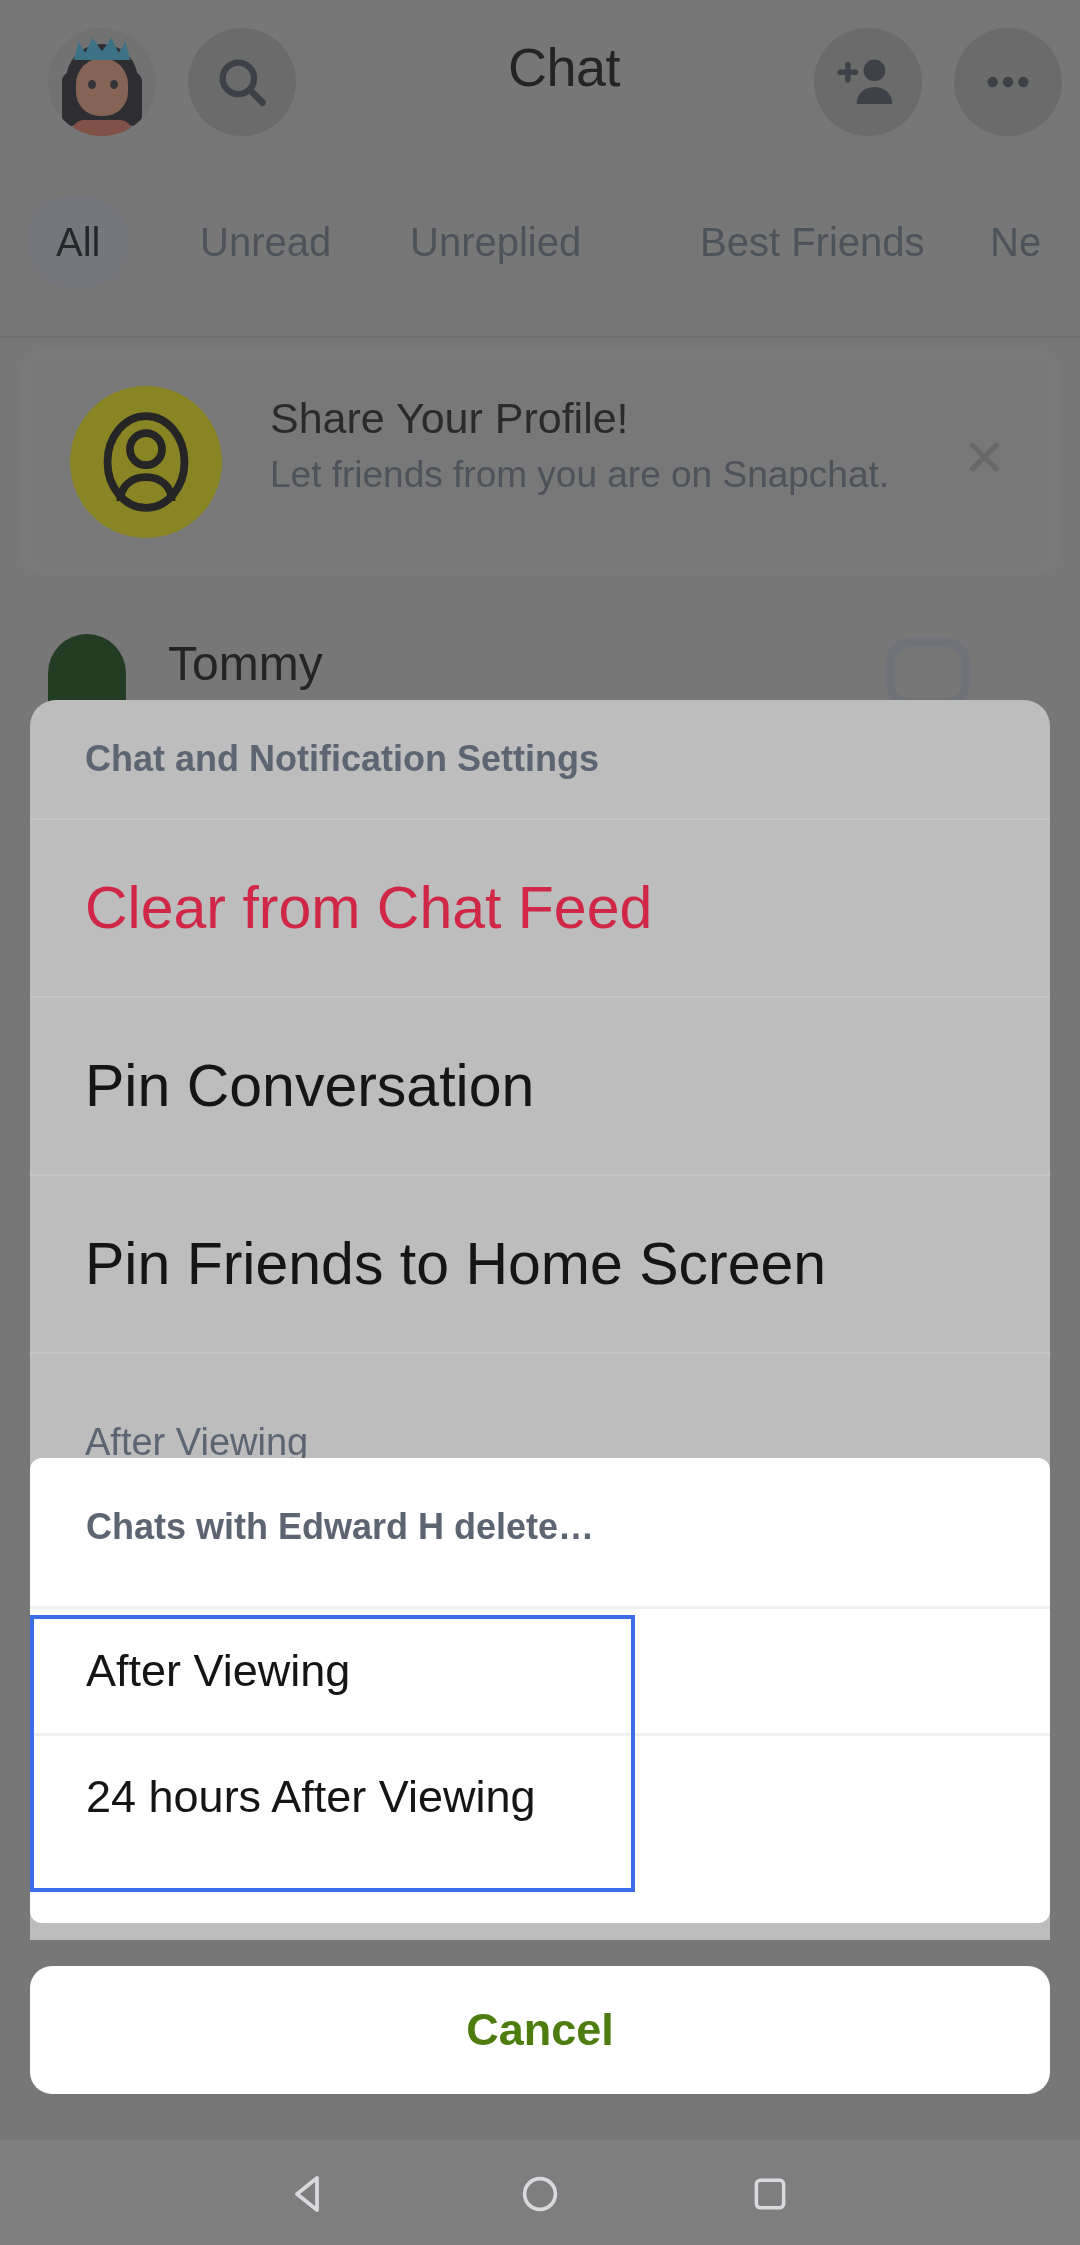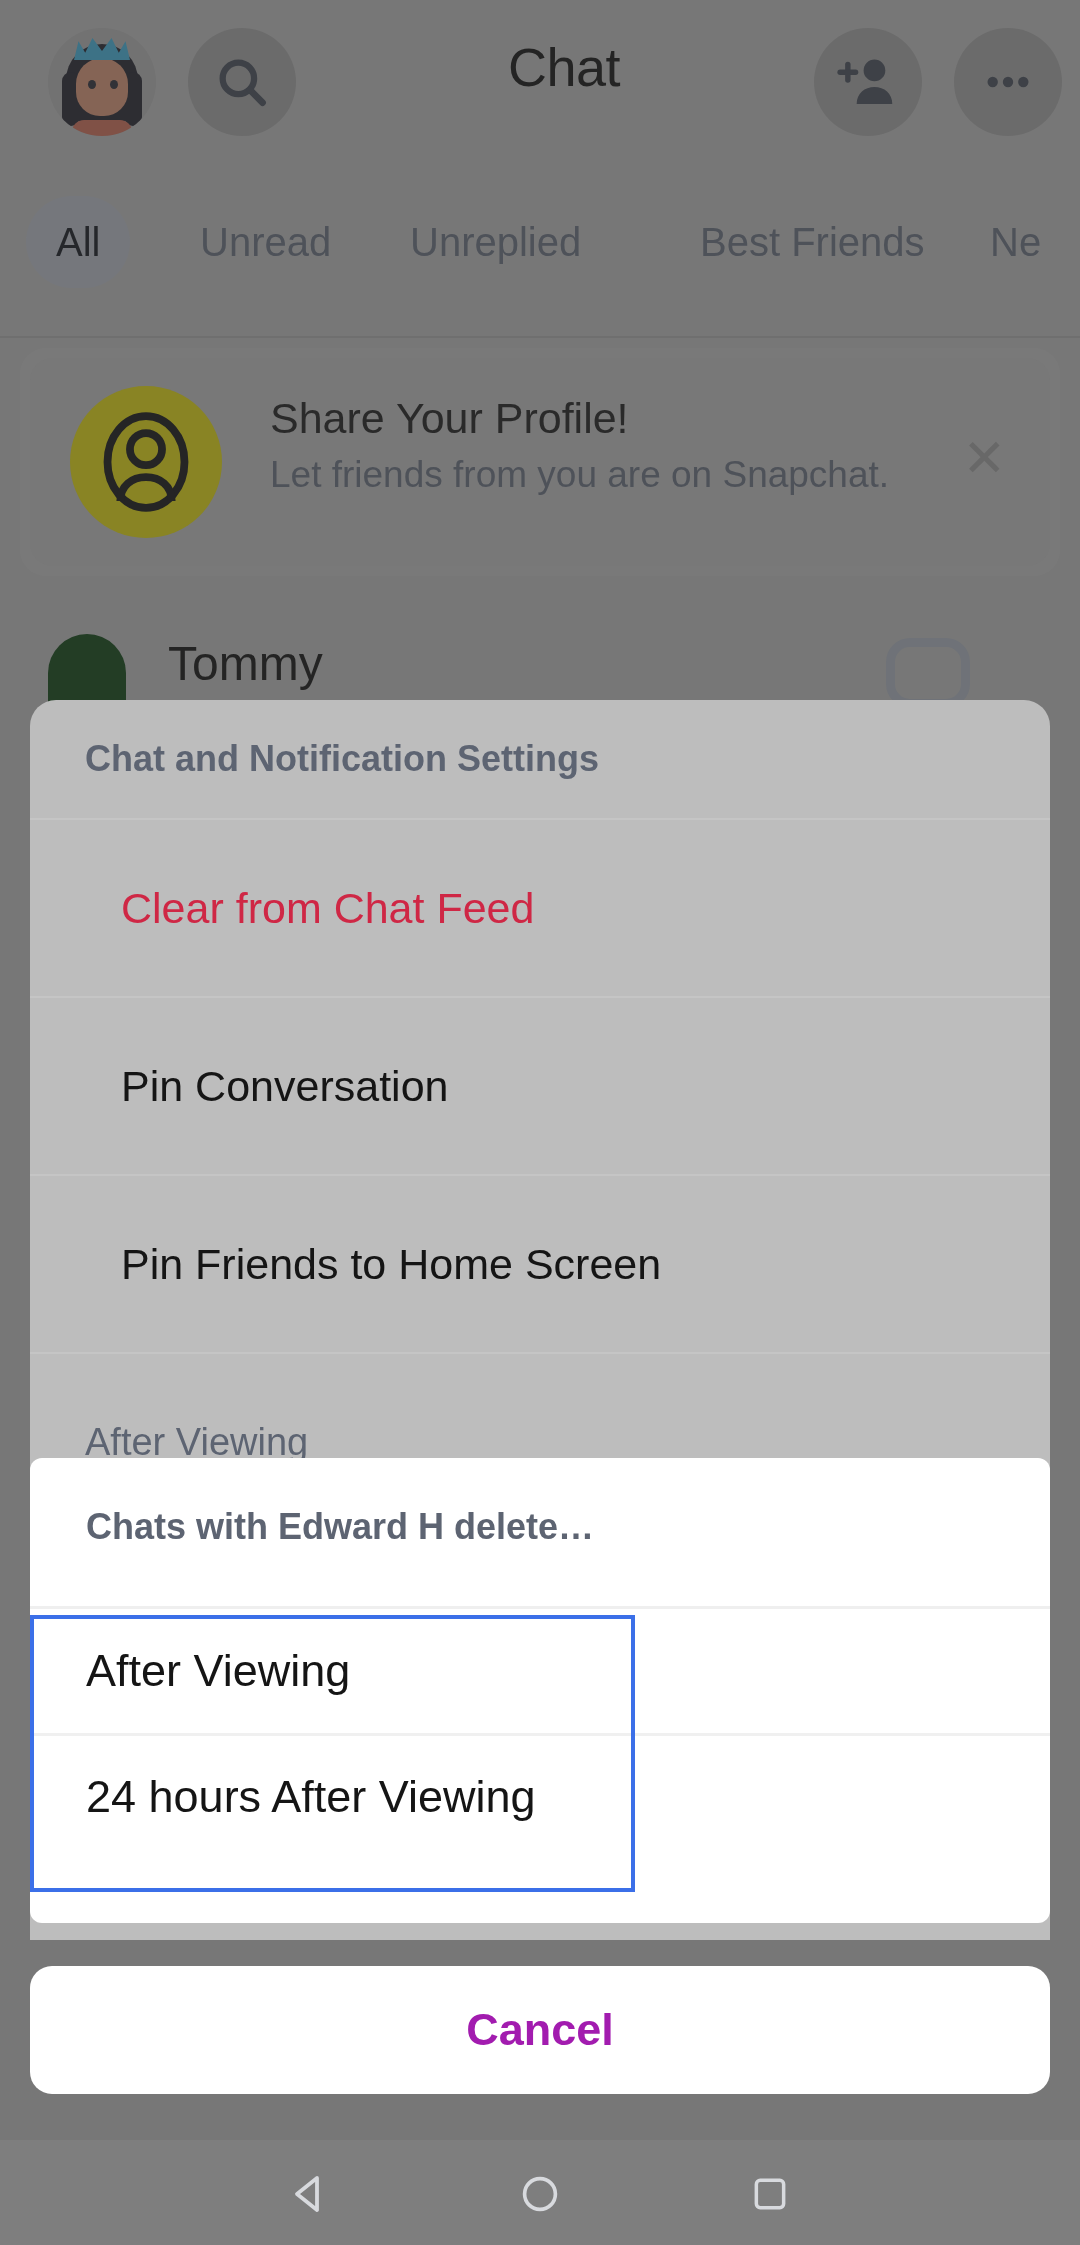--- a/index.html
+++ b/index.html
@@ -110,21 +110,21 @@
     overflow:hidden;
   }
   #sheet-header{
     height:118px; display:flex; align-items:center; padding-left:55px;
   }
   #sheet-header-label{ font-size:36px; font-weight:bold; color:#5d6472; }
   .sheet-row{
     height:178px; display:flex; align-items:center; justify-content:space-between;
     padding:0 55px; border-top:2px solid rgba(200,200,200,0.75);
   }
-  .sheet-row-label{ font-size:43px; color:#151515;margin-left:36px; }
+  .sheet-row-label{ font-size:59px; color:#151515; }
   .sheet-row-label.destructive{ color:#cf2745; }
   .sheet-row-value{ font-size:38px; color:#5d6472; }
 
   
   #delete-chats-dialog{
     position:absolute; left:30px; top:1458px; width:1020px; height:465px;
     background:#ffffff; border-radius:12px;
   }
   #dialog-title{
     position:absolute; left:56px; top:48px; font-size:36px;
@@ -140,21 +140,21 @@
   #selection-highlight{
     position:absolute; left:30px; top:1615px; width:605px; height:277px;
     border:4px solid #3b6fe8; pointer-events:none;
   }
 
   
   #cancel-button{
     position:absolute; left:30px; top:1966px; width:1020px; height:128px;
     background:#ffffff; border-radius:22px;
     display:flex; align-items:center; justify-content:center;
-    font-size:45px; font-weight:bold; color:#a21caf;
+    font-size:45px; font-weight:bold; color:#4d7c0f;
   }
 
   
   #android-navbar{
     position:absolute; left:0; bottom:0; width:1080px; height:105px;
     background:#7e7e7e;
   }
   .nav-btn{ position:absolute; top:26px; width:60px; height:56px;
             display:flex; align-items:center; justify-content:center; }
   #nav-back{ left:280px; }

